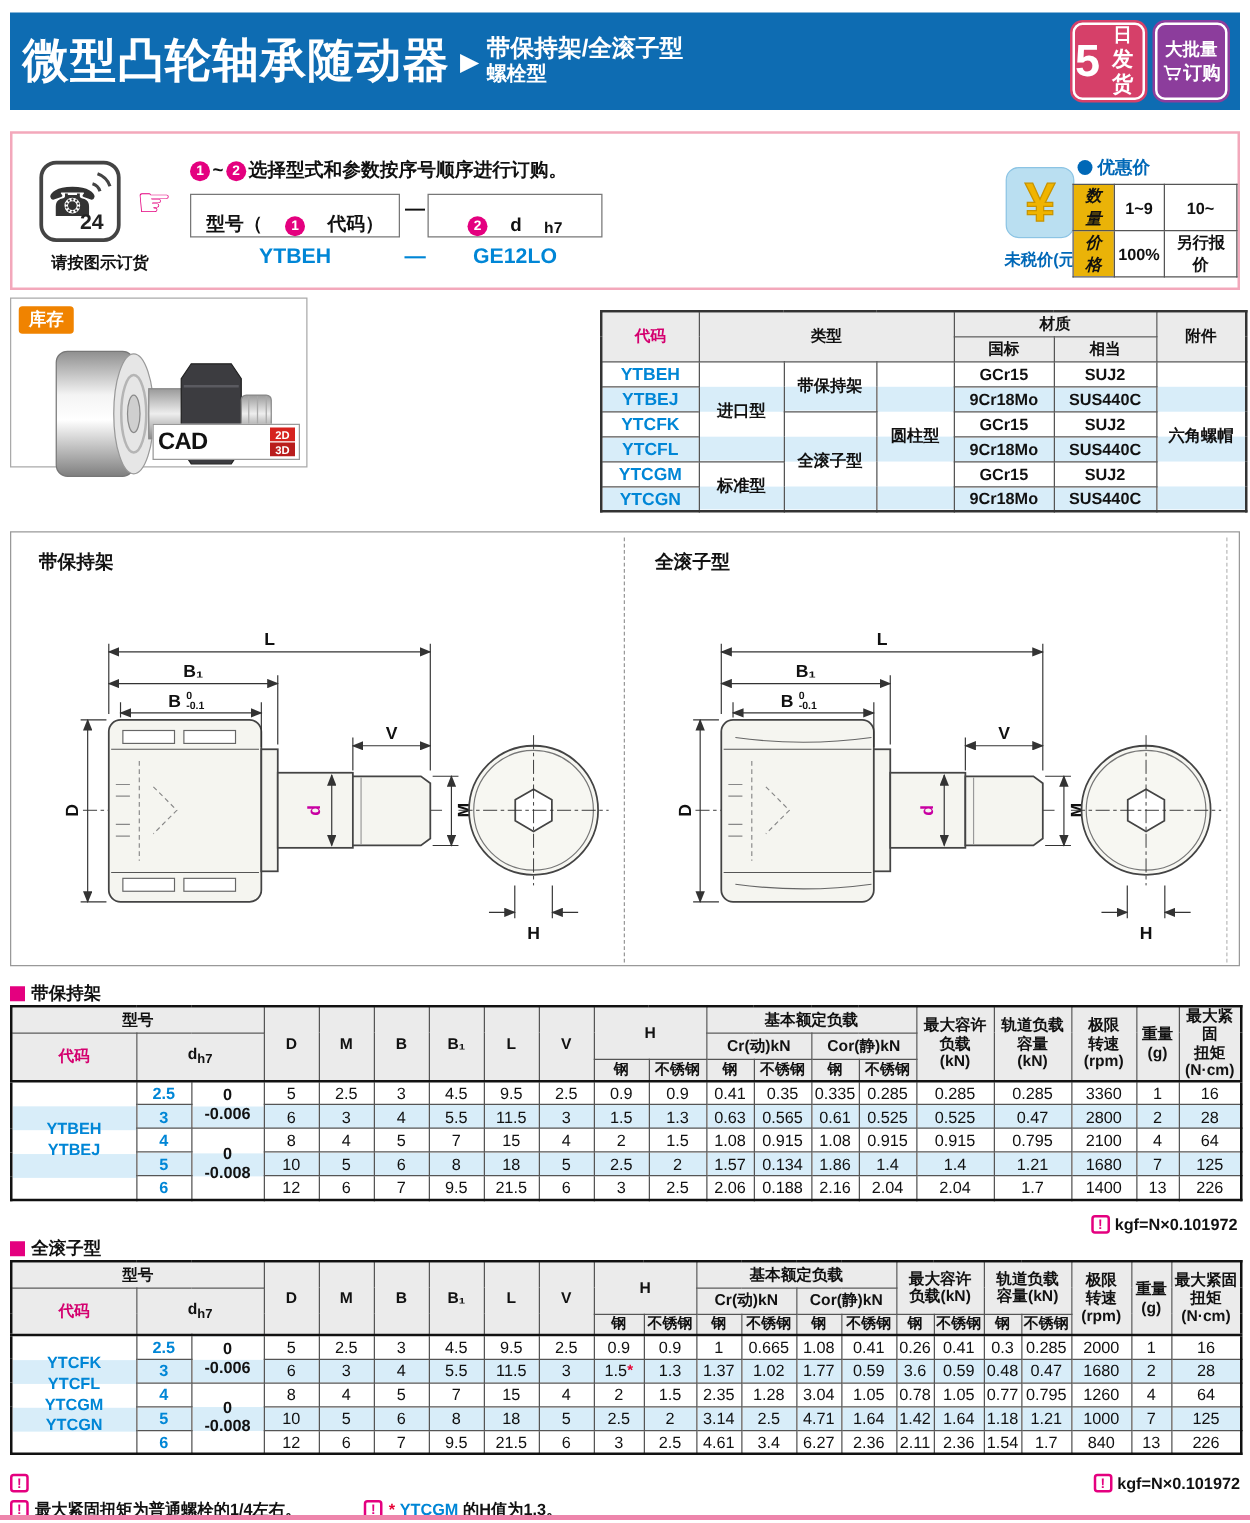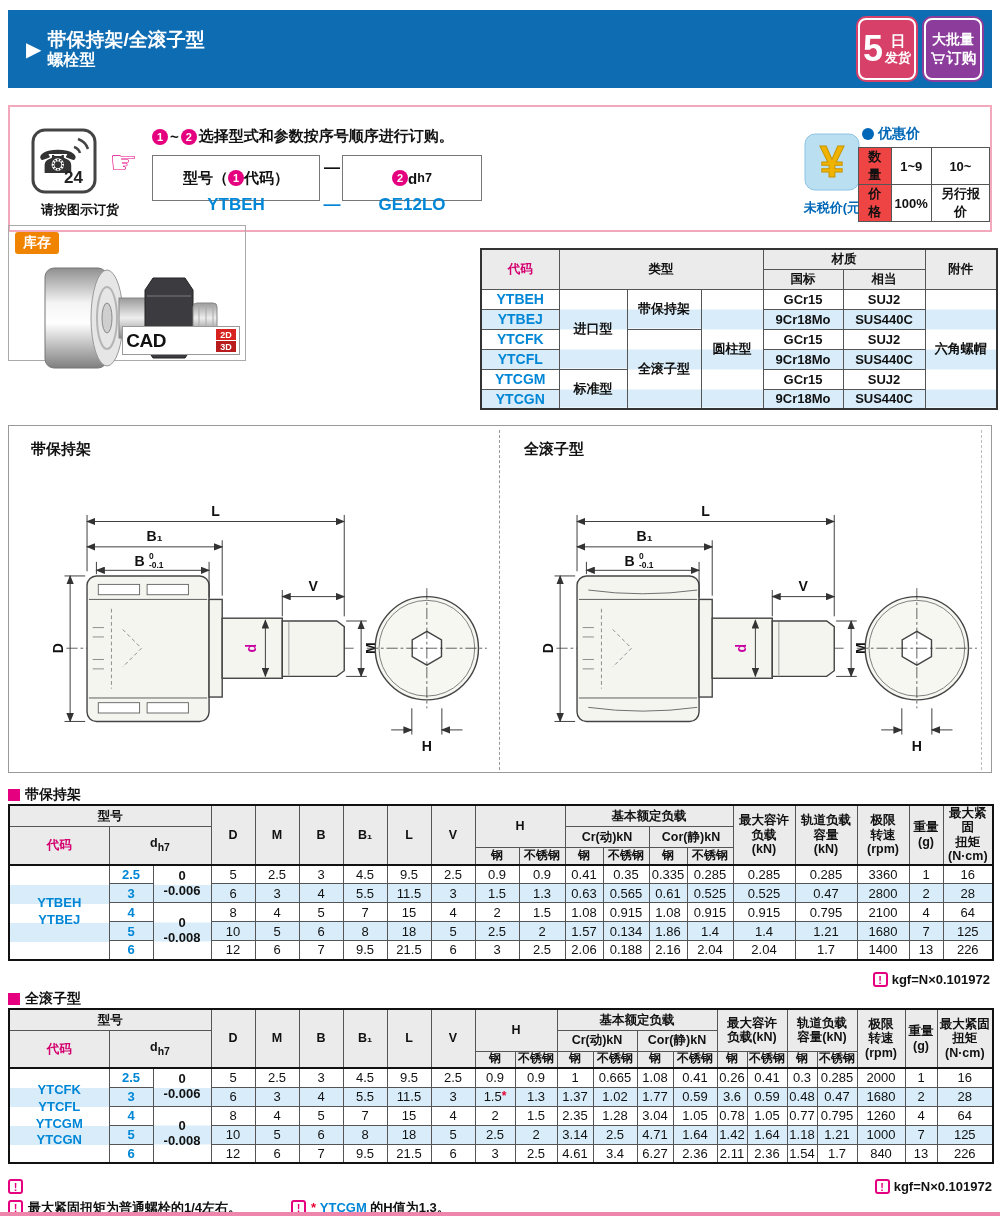--- a/index.html
+++ b/index.html
@@ -15,59 +15,59 @@
   .hdr-sub .s1 { font-size:19px; font-weight:bold; }
   .hdr-sub .s2 { font-size:16px; font-weight:bold; }
   .badges { margin-left:auto; display:flex; gap:8px; }
   .badge { border:2px solid #fff; border-radius:8px; width:58px; height:62px; color:#fff;
            display:flex; align-items:center; justify-content:center; text-align:center; }
   .badge.ship { background:#d64069; box-shadow:0 0 0 2px #d64069; }
   .badge.bulk { background:#8c3d9c; box-shadow:0 0 0 2px #8c3d9c; flex-direction:column; }
   .ship-big { font-size:36px; font-weight:bold; line-height:1; }
   .ship-col { display:flex; flex-direction:column; margin-left:2px; }
   .ship-unit { font-size:15px; font-weight:bold; line-height:1.2; }
-  .ship-small { font-size:13px; font-weight:bold; line-height:1.2; }
+  .ship-small { font-size:17px; font-weight:bold; line-height:1.2; }
   .bulk-l1 { font-size:14px; font-weight:bold; line-height:1.3; }
   .bulk-l2 { font-size:15px; font-weight:bold; display:flex; align-items:center; gap:2px; }
 
   
   .order { position:absolute; left:8px; top:105px; width:984px; height:127px;
            border:2px solid #f3a8bb; background:#fff; }
   .phone-ic { position:absolute; left:20px; top:20px; }
   .order-note { position:absolute; left:10px; top:94px; width:120px; text-align:center;
                 font-size:13px; font-weight:bold; }
   .pointer { position:absolute; left:99px; top:36px; font-size:32px; color:#e4007f; }
   .instr { position:absolute; left:142px; top:20px; font-size:15px; font-weight:bold;
            display:flex; align-items:center; gap:2px; }
   .circ { display:inline-flex; width:16px; height:16px; border-radius:50%; background:#e4007f;
           color:#fff; font-size:11px; font-weight:bold; align-items:center; justify-content:center; }
-  .field { position:absolute; top:48px; height:46px; border:1px solid #777; background:#fff;
-           display:flex; align-items:center; justify-content:center; font-size:15px; font-weight:bold; gap:0; }
+  .field { position:absolute; top:48px; height:35px; border:1px solid #777; background:#fff;
+           display:flex; align-items:flex-end; justify-content:center; font-size:15px; font-weight:bold; gap:18px; }
   .f1 { left:142px; width:168px; }
   .f2 { left:332px; width:140px; }
   .fdash { position:absolute; left:314px; top:52px; font-size:16px; font-weight:bold; }
   .example { position:absolute; top:88px; color:#0086d6; font-size:17px; font-weight:bold; text-align:center; }
   .ex1 { left:142px; width:168px; }
   .exd { left:310px; width:24px; }
   .ex2 { left:332px; width:140px; }
 
   .yen-ic { position:absolute; left:794px; top:26px; }
   .untaxed { position:absolute; left:778px; top:92px; width:92px; text-align:center;
              color:#0068b7; font-size:13px; font-weight:bold; }
   .disc-title { position:absolute; left:852px; top:18px; color:#0068b7; font-size:14px;
                 font-weight:bold; display:flex; align-items:center; gap:4px; }
   .disc-dot { width:12px; height:12px; border-radius:50%; background:#0068b7; display:inline-block; }
   .price-tbl { position:absolute; left:848px; top:40px; }
   .price-tbl table { border-collapse:collapse; }
   .price-tbl td { border:1px solid #8aa4b2; font-size:11px; font-weight:bold; text-align:center;
                   height:21px; padding:0 3px; }
-  .price-tbl td.lab { background:#ef4444; }
+  .price-tbl td.lab { background:#eab308;font-style:italic; }
 
   
-  .stock { position:absolute; left:8px; top:225px; width:238px; height:136px; border:1px solid #aaa;text-decoration:underline; }
+  .stock { position:absolute; left:8px; top:238px; width:238px; height:136px; border:1px solid #aaa;text-decoration:underline; }
   .stock-badge { position:absolute; left:6px; top:6px; background:#f08300; color:#fff;
                  font-size:14px; font-weight:bold; padding:2px 8px; border-radius:3px; }
   .photo { position:absolute; left:18px; top:30px; }
   .cad { position:absolute; right:5px; bottom:5px; display:flex; align-items:center; gap:2px;
          border:1px solid #999; background:#fff; padding:2px 3px; }
   .cad-label { font-size:19px; font-weight:bold; letter-spacing:-0.5px;text-align:center; }
   .cad-col { display:flex; flex-direction:column; gap:1px;padding-left:48px; }
   .cad-2d, .cad-3d { font-size:9px; font-weight:bold; color:#fff; width:20px; height:11px;
                      display:flex; align-items:center; justify-content:center; }
   .cad-2d { background:#d6231f; }
@@ -129,20 +129,21 @@
   .bottombar { position:absolute; left:0; top:1212px; width:1000px; height:4px; background:#ee86ac; }
 
   svg text.dim { font:bold 15px "Liberation Sans","DejaVu Sans",sans-serif; fill:#111; }
   svg text.dim.small { font-size:9px; }
   svg text.dim.mag { fill:#c800a2; }
 </style>
 </head>
 <body>
 
 <div class="hdr">
+  <span class="hdr-title">微型凸轮轴承随动器</span>
   <span class="hdr-arrow">▶</span>
   <span class="hdr-sub">
     <div class="s1">带保持架/全滚子型</div>
     <div class="s2">螺栓型</div>
   </span>
   <span class="badges">
     <span class="badge ship">
       <span class="ship-big">5</span>
       <span class="ship-col">
         <span class="ship-unit">日</span>

